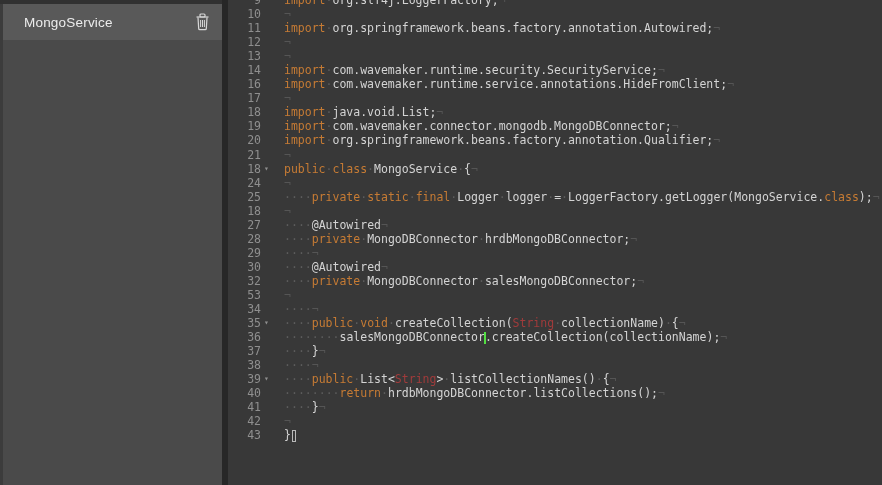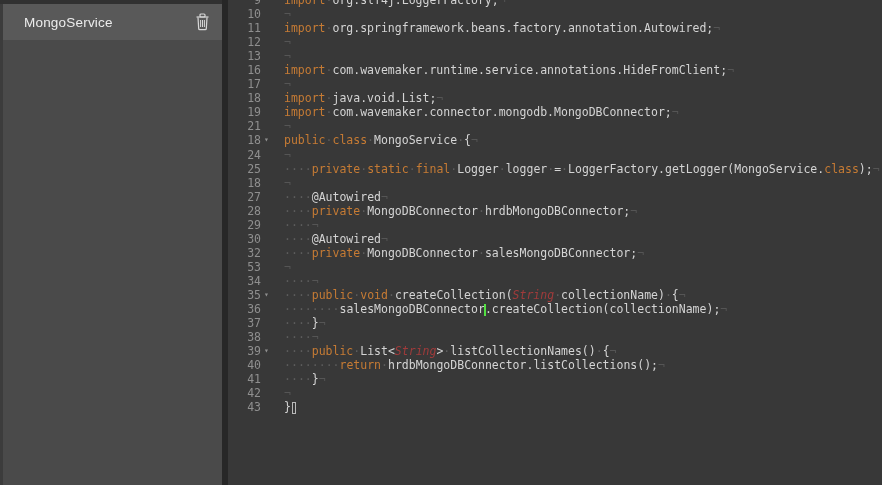--- a/index.html
+++ b/index.html
@@ -28,21 +28,21 @@
   .code-lines { margin-top:-7px; }
   .row { display:flex; height:14.06px; line-height:14.06px; white-space:pre; }
   .gutter { flex:0 0 50px; display:flex; justify-content:flex-end; user-select:none; }
   .num { color:var(--line_number); text-align:right; }
   .fold { width:17px; padding-left:3px; color:#8f8f8f; font-size:8px;
           line-height:14.06px; cursor:pointer; }
   .code { flex:1 1 auto; color:var(--text); padding-left:6px; overflow:hidden; }
   .k { color:var(--keyword); }
   .t { color:var(--text); }
   .s { color:var(--string); }
-  .y { color:var(--type);font-style:italic; }
+  .y { color:var(--type); }
   .w { color:#5c5c5c; }
   .eol { color:#555555; }
   .caret { display:inline-block; width:2px; height:12px; margin:0 -1px;
            background:var(--caret); vertical-align:text-bottom; }
   .ghost { display:inline-block; width:4px; height:12px; margin-left:1px;
            border:1px solid #b9b9b9; vertical-align:text-bottom; }
 </style>
 </head>
 <body>
 
@@ -67,24 +67,26 @@
 
   <div class="divider"></div>
 
   <div class="editor">
     <div class="code-lines">
         <div class="row"><span class="gutter"><span class="num">9</span><span class="fold"></span></span><span class="code"><span class="k">import</span><span class="w">·</span><span class="t">org.slf4j.LoggerFactory;</span><span class="eol">¬</span></span></div>
         <div class="row"><span class="gutter"><span class="num">10</span><span class="fold"></span></span><span class="code"><span class="eol">¬</span></span></div>
         <div class="row"><span class="gutter"><span class="num">11</span><span class="fold"></span></span><span class="code"><span class="k">import</span><span class="w">·</span><span class="t">org.springframework.beans.factory.annotation.Autowired;</span><span class="eol">¬</span></span></div>
         <div class="row"><span class="gutter"><span class="num">12</span><span class="fold"></span></span><span class="code"><span class="eol">¬</span></span></div>
         <div class="row"><span class="gutter"><span class="num">13</span><span class="fold"></span></span><span class="code"><span class="eol">¬</span></span></div>
+        <div class="row"><span class="gutter"><span class="num">14</span><span class="fold"></span></span><span class="code"><span class="k">import</span><span class="w">·</span><span class="t">com.wavemaker.runtime.security.SecurityService;</span><span class="eol">¬</span></span></div>
         <div class="row"><span class="gutter"><span class="num">16</span><span class="fold"></span></span><span class="code"><span class="k">import</span><span class="w">·</span><span class="t">com.wavemaker.runtime.service.annotations.HideFromClient;</span><span class="eol">¬</span></span></div>
         <div class="row"><span class="gutter"><span class="num">17</span><span class="fold"></span></span><span class="code"><span class="eol">¬</span></span></div>
         <div class="row"><span class="gutter"><span class="num">18</span><span class="fold"></span></span><span class="code"><span class="k">import</span><span class="w">·</span><span class="t">java.void.List;</span><span class="eol">¬</span></span></div>
         <div class="row"><span class="gutter"><span class="num">19</span><span class="fold"></span></span><span class="code"><span class="k">import</span><span class="w">·</span><span class="t">com.wavemaker.connector.mongodb.MongoDBConnector;</span><span class="eol">¬</span></span></div>
+        <div class="row"><span class="gutter"><span class="num">20</span><span class="fold"></span></span><span class="code"><span class="k">import</span><span class="w">·</span><span class="t">org.springframework.beans.factory.annotation.Qualifier;</span><span class="eol">¬</span></span></div>
         <div class="row"><span class="gutter"><span class="num">21</span><span class="fold"></span></span><span class="code"><span class="eol">¬</span></span></div>
         <div class="row"><span class="gutter"><span class="num">18</span><span class="fold">▾</span></span><span class="code"><span class="k">public</span><span class="w">·</span><span class="k">class</span><span class="w">·</span><span class="t">MongoService</span><span class="w">·</span><span class="t">{</span><span class="eol">¬</span></span></div>
         <div class="row"><span class="gutter"><span class="num">24</span><span class="fold"></span></span><span class="code"><span class="eol">¬</span></span></div>
         <div class="row"><span class="gutter"><span class="num">25</span><span class="fold"></span></span><span class="code"><span class="w">·</span><span class="w">·</span><span class="w">·</span><span class="w">·</span><span class="k">private</span><span class="w">·</span><span class="k">static</span><span class="w">·</span><span class="k">final</span><span class="w">·</span><span class="t">Logger</span><span class="w">·</span><span class="t">logger</span><span class="w">·</span><span class="t">=</span><span class="w">·</span><span class="t">LoggerFactory.getLogger(MongoService.</span><span class="k">class</span><span class="t">);</span><span class="eol">¬</span></span></div>
         <div class="row"><span class="gutter"><span class="num">18</span><span class="fold"></span></span><span class="code"><span class="eol">¬</span></span></div>
         <div class="row"><span class="gutter"><span class="num">27</span><span class="fold"></span></span><span class="code"><span class="w">·</span><span class="w">·</span><span class="w">·</span><span class="w">·</span><span class="t">@Autowired</span><span class="eol">¬</span></span></div>
         <div class="row"><span class="gutter"><span class="num">28</span><span class="fold"></span></span><span class="code"><span class="w">·</span><span class="w">·</span><span class="w">·</span><span class="w">·</span><span class="k">private</span><span class="w">·</span><span class="t">MongoDBConnector</span><span class="w">·</span><span class="t">hrdbMongoDBConnector;</span><span class="eol">¬</span></span></div>
         <div class="row"><span class="gutter"><span class="num">29</span><span class="fold"></span></span><span class="code"><span class="w">·</span><span class="w">·</span><span class="w">·</span><span class="w">·</span><span class="eol">¬</span></span></div>
         <div class="row"><span class="gutter"><span class="num">30</span><span class="fold"></span></span><span class="code"><span class="w">·</span><span class="w">·</span><span class="w">·</span><span class="w">·</span><span class="t">@Autowired</span><span class="eol">¬</span></span></div>
         <div class="row"><span class="gutter"><span class="num">32</span><span class="fold"></span></span><span class="code"><span class="w">·</span><span class="w">·</span><span class="w">·</span><span class="w">·</span><span class="k">private</span><span class="w">·</span><span class="t">MongoDBConnector</span><span class="w">·</span><span class="t">salesMongoDBConnector;</span><span class="eol">¬</span></span></div>

